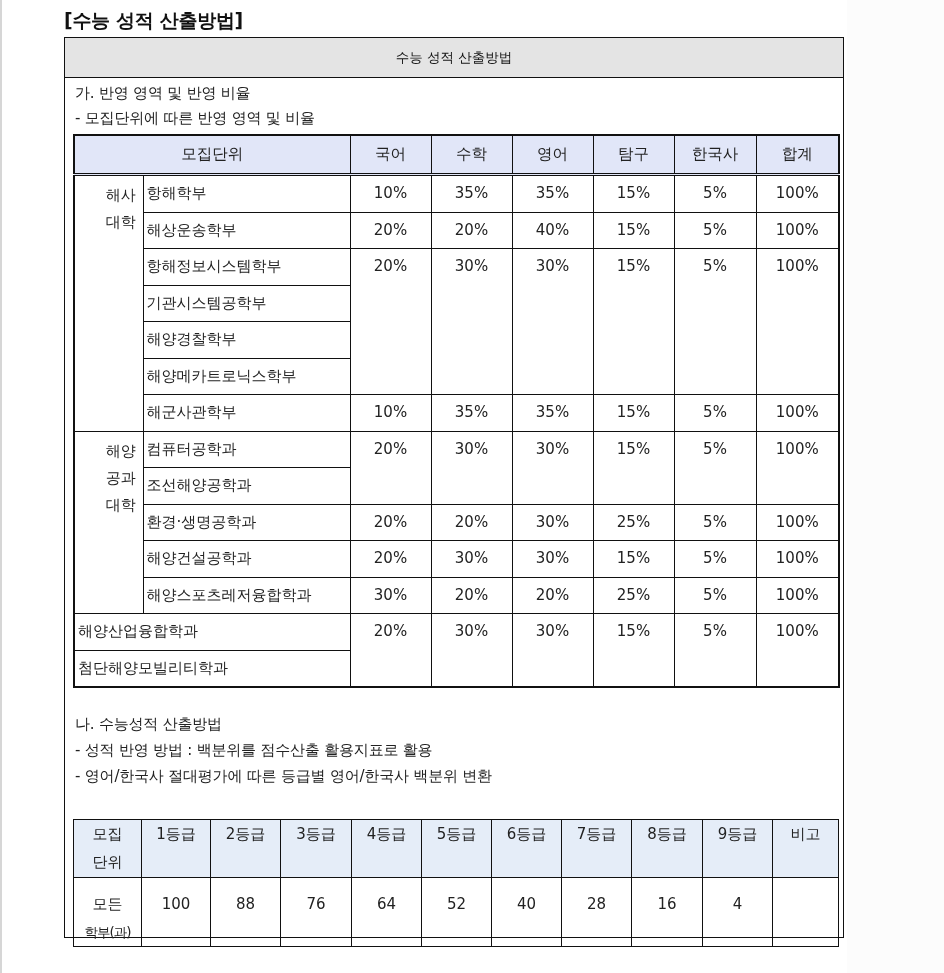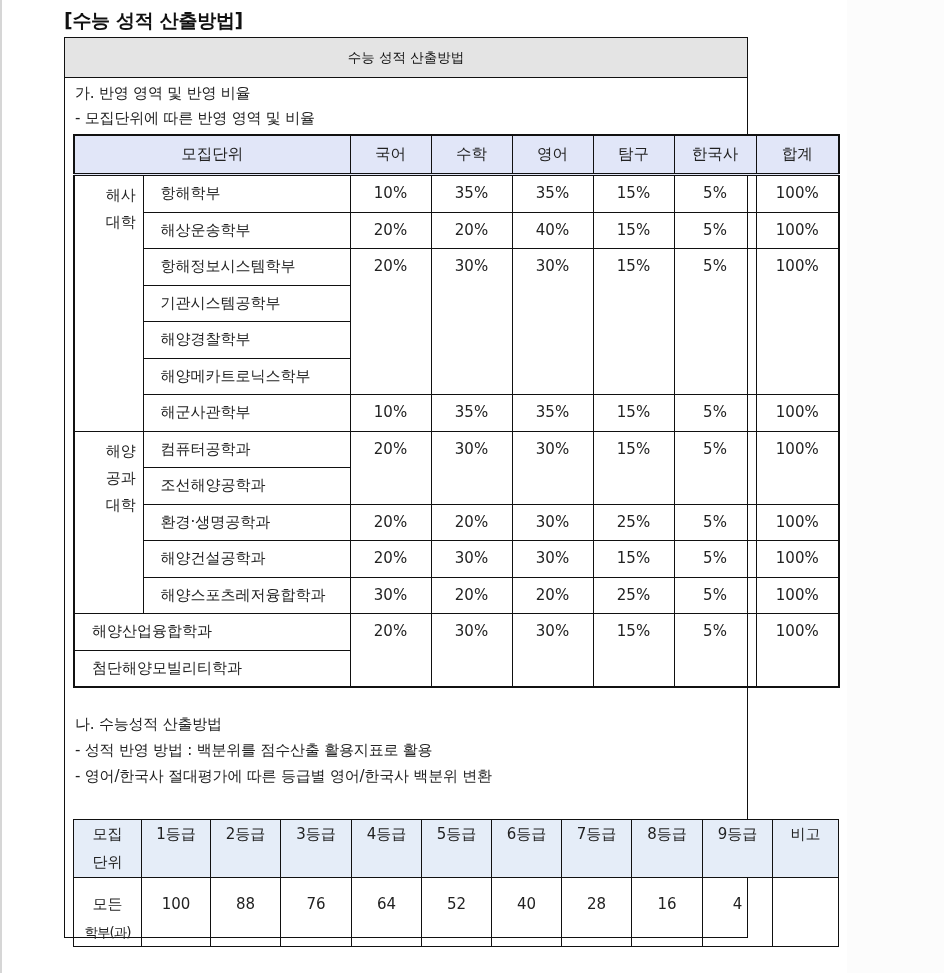--- a/index.html
+++ b/index.html
@@ -8,36 +8,36 @@
     font-family: "DejaVu Sans", "Liberation Sans", sans-serif; color: #222;
     overflow: hidden;
   }
   .left-edge { position: absolute; left: 0; top: 0; width: 2px; height: 973px; background: #d6d6d6; }
   .page { position: absolute; left: 2px; top: 0; width: 845px; height: 973px; background: #ffffff; }
   .doc-heading {
     position: absolute; left: 64px; top: 8px; font-size: 19px; font-weight: bold; color: #111;
     letter-spacing: -0.3px;
   }
   .frame {
-    position: absolute; left: 64px; top: 37px; width: 684px; height: 901px;
+    position: absolute; left: 64px; top: 37px; width: 780px; height: 901px;
     border: 1.5px solid #111; background: #fff; box-sizing: border-box;
   }
   .frame-title {
     height: 39px; background: #e4e4e4; border-bottom: 1.5px solid #111;
     display: flex; align-items: center; justify-content: center; font-size: 13.5px; color: #111;
   }
   .section-line { position: absolute; left: 10px; font-size: 15px; color: #222; letter-spacing: -0.2px; }
   table { border-collapse: collapse; position: absolute; table-layout: fixed; border-radius: 17px; }
   td, th { border: 1px solid #111; font-weight: normal; font-size: 15px; color: #222; padding: 0; }
   .t1 { left: 8px; top: 96px; width: 765px; border: 2px solid #111; }
   .t1 th { background: #e1e6f8; height: 37px; text-align: center; font-size: 15.5px; }
   .t1 thead tr { border-bottom: 3px double #111; }
   .t1 td { height: 35.5px; }
   .t1 td.num { text-align: center; vertical-align: top; padding-top: 8px; box-sizing: border-box; }
-  .t1 td.dept { padding-left: 17px; vertical-align: middle; }
+  .t1 td.dept { padding-left: 3px; vertical-align: middle; }
   .t1 td.college { text-align: center; vertical-align: top; padding-top: 6px; line-height: 27px; padding-left: 24px; }
   .t2 { left: 8px; top: 781px; width: 765px; border: 1.5px solid #111; }
   .t2 th { background: #e5edf8; height: 58px; vertical-align: top; font-size: 15px; text-align: center; line-height: 28px; box-sizing: border-box; }
   .t2 td { height: 58px; vertical-align: top; padding-top: 12px; text-align: center; line-height: 28px; box-sizing: border-box; }
   .t2 .small { font-size: 13.5px; letter-spacing: -1px; }
 </style>
 </head>
 <body>
 
 <div class="left-edge"></div>

